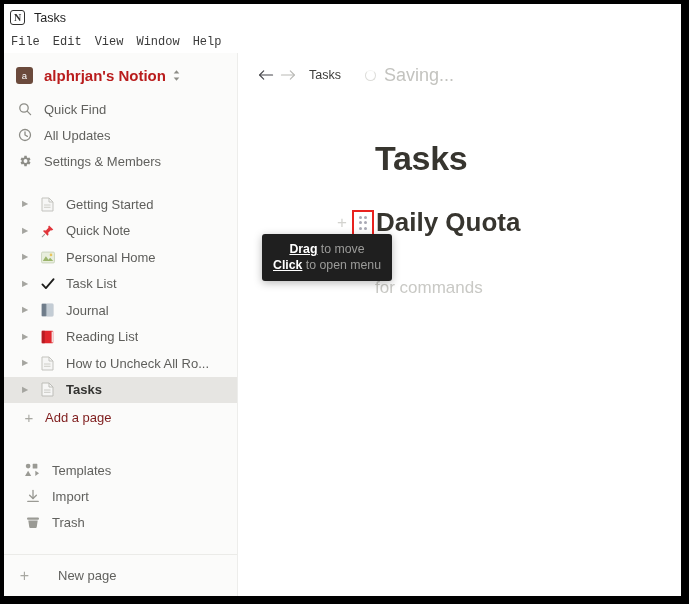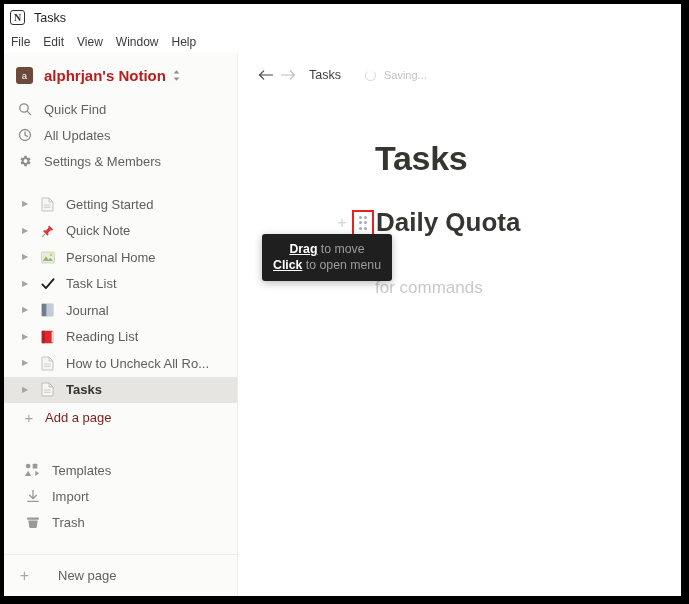--- a/index.html
+++ b/index.html
@@ -41,20 +41,21 @@
   }
 
   
   #menubar {
     height: 22px;
     display: flex;
     align-items: center;
     padding-left: 7px;
     gap: 13px;
     background: #ffffff;
+    font-family: Liberation Mono, monospace;
   }
   #menubar .menu-item {
     font-size: 12px;
     color: #3b3b3b;
     cursor: default;
   }
 
   
   #body {
     display: flex;
@@ -231,21 +232,21 @@
     display: flex; align-items: center;
   }
   #topbar .spinner {
     width: 11px; height: 11px;
     border: 1.4px solid #dcdcd9;
     border-top-color: #f5f5f3;
     border-radius: 50%;
   }
   #topbar .saving-text {
     margin-left: 8px;
-    font-size: 11px;
+    font-size: 18px;
     color: #c3c3bf;
   }
 
   #page-body { padding-left: 95px; padding-top: 42px; position: relative; }
   #page-title {
     font-size: 34px;
     font-weight: 700;
     color: #37352f;
     letter-spacing: -0.3px;
     margin-left: 42px;

